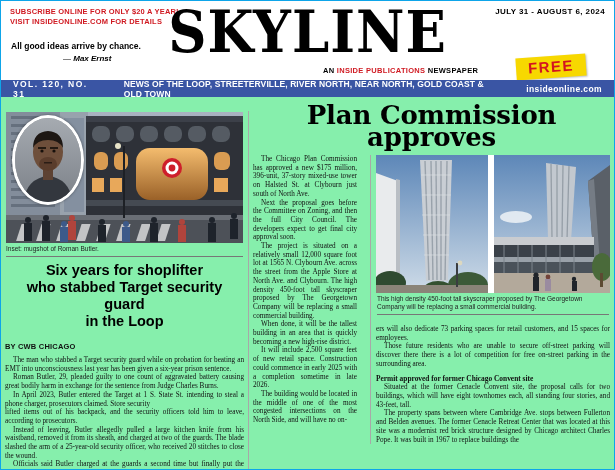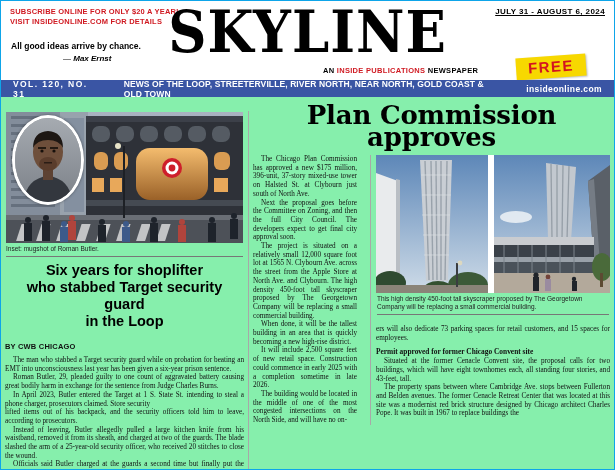--- a/index.html
+++ b/index.html
@@ -7,21 +7,21 @@
   .page {
     position:relative; width:615px; height:470px; background:#86efac;
     overflow:hidden; font-family:"Liberation Serif", serif; color:#111;
     border:1px solid #0ea5e9;
   }
   
   .header { position:absolute; top:0; left:0; right:0; height:79px; background:#fff; }
   .subscribe { position:absolute; left:9px; top:6px; color:#d01a22;
     font:bold 7.5px/9.5px "Liberation Sans", sans-serif; letter-spacing:.2px; }
   .issue-date { position:absolute; right:9px; top:6px; color:#000;
-    font:bold 8px "Liberation Sans", sans-serif; letter-spacing:.4px;text-decoration:underline; }
+    font:bold 8px "Liberation Sans", sans-serif; letter-spacing:.4px; }
   .masthead { position:absolute; left:50%; top:0px; transform:translateX(-50%);
     font-family:"DejaVu Serif", serif; font-weight:bold; font-size:53px; line-height:60px;
     letter-spacing:1px; color:#000; white-space:nowrap; transform-origin:center;
     transform:translateX(-50%) scaleY(1.08); }
   .quote { position:absolute; left:10px; top:40px; color:#000;
     font:bold 8.5px "Liberation Sans", sans-serif; }
   .quote-attr { position:absolute; left:62px; top:53px; color:#000;
     font:italic bold 8px "Liberation Sans", sans-serif; }
   .tagline { position:absolute; left:322px; top:65px;
     font:bold 7.5px "Liberation Sans", sans-serif; letter-spacing:.3px; color:#000; }
@@ -339,20 +339,21 @@
                 <circle cx="198" cy="124" r="2.2" fill="#20242a"></circle>
                   <rect x="196" y="126" width="5" height="10" fill="#20242a"></rect>
               </g>
             </svg>
           </div>
           <div class="photo-caption">This high density 450-foot tall skyscraper proposed by The Georgetown Company will be replacing a small commercial building.</div>
           <hr class="rule">
           <div class="cols">
             <div class="col">
               <p class="no-indent">ers will also dedicate 73 parking spaces for retail customers, and 15 spaces for employees.</p>
+              <p>Those future residents who are unable to secure off-street parking will discover there there is a lot of competition for free on-street parking in the surrounding area.</p>
               <div class="subhead">Permit approved for former Chicago Convent site</div>
             </div>
             <div class="col-rule"></div>
             <div class="col">
               <p>Situated at the former Cenacle Convent site, the proposal calls for two buildings, which will have eight townhomes each, all standing four stories, and 43-feet, tall.</p>
               <p>The property spans between where Cambridge Ave. stops between Fullerton and Belden avenues. The former Cenacle Retreat Center that was located at this site was a modernist red brick structure designed by Chicago architect Charles Pope. It was built in 1967 to replace buildings the</p>
             </div>
           </div>
         </div>
       </div>

